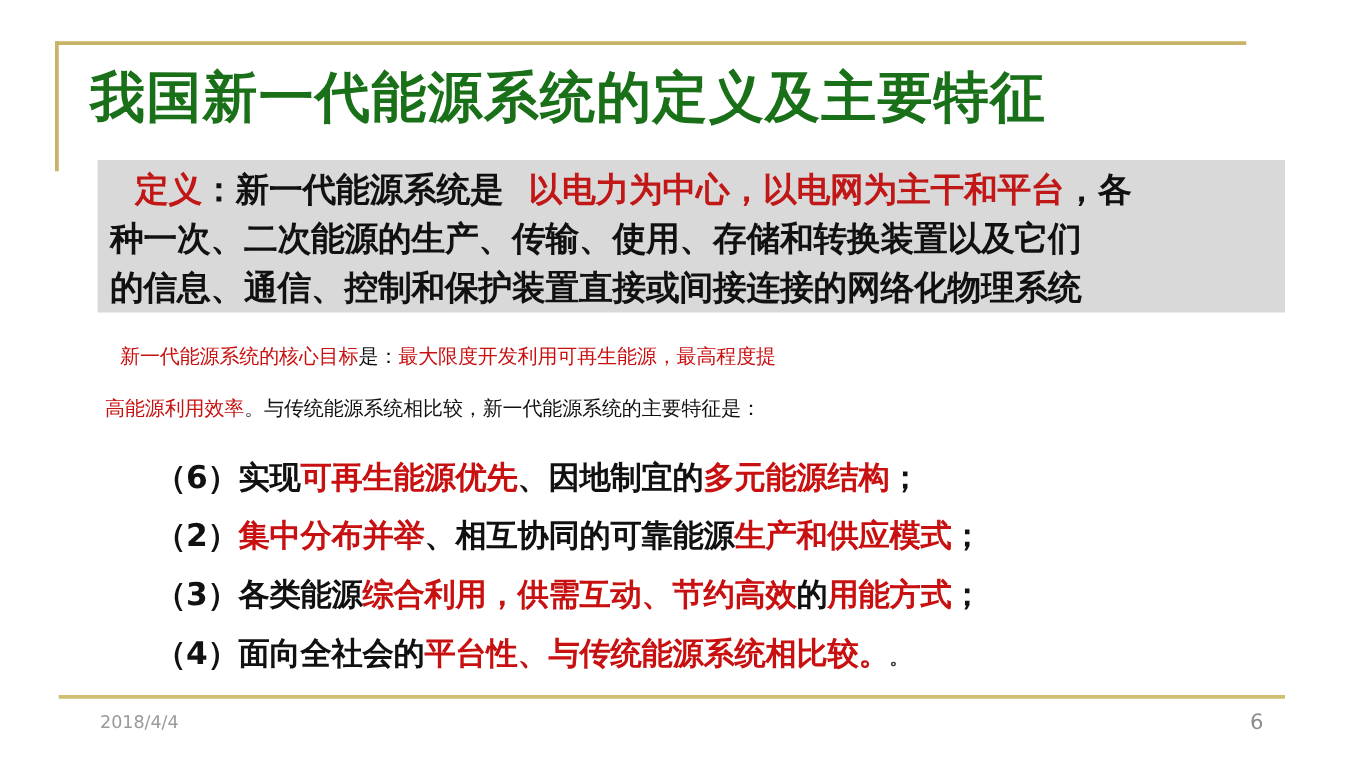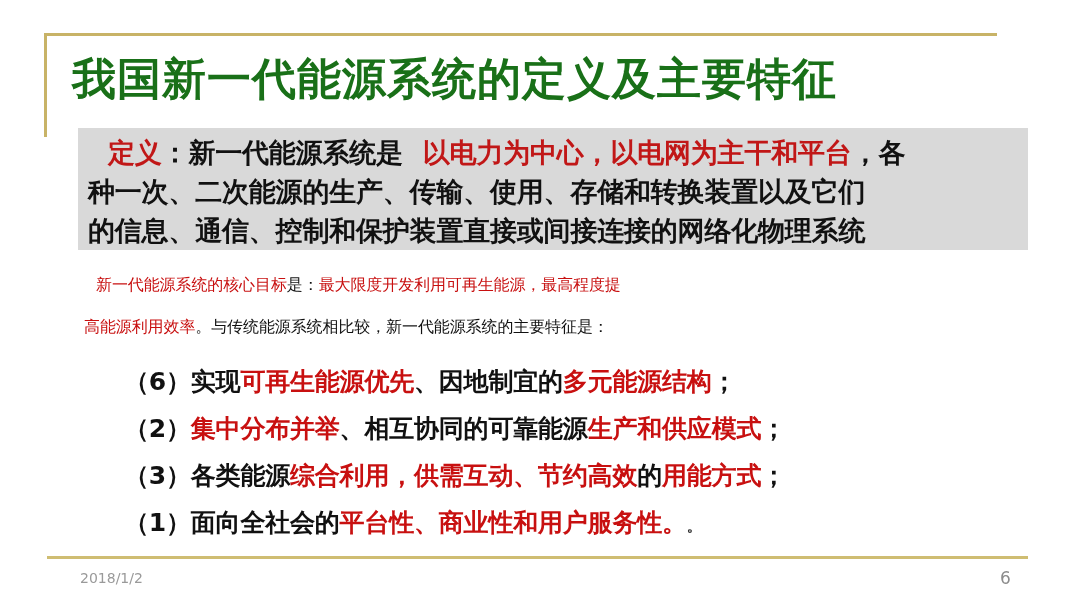--- a/index.html
+++ b/index.html
@@ -177,21 +177,21 @@
 
     <div class="item">
       <span class="blk">（2）</span><span class="red2">集中分布并举</span><span class="blk">、相互协同的可靠能源</span><span class="red2">生产和供应模式</span><span class="blk">；</span>
     </div>
 
     <div class="item">
       <span class="blk">（3）各类能源</span><span class="red2">综合利用，供需互动、节约高效</span><span class="blk">的</span><span class="red2">用能方式</span><span class="blk">；</span>
     </div>
 
     <div class="item">
-      <span class="blk">（1）面向全社会的</span><span class="red2">平台性、商业性和用户服务性。</span><span class="blk"></span><span class="red2"></span><span class="tiny">。</span>
+      <span class="blk">（4）面向全社会的</span><span class="red2">平台性、与传统能源系统相比较。</span><span class="blk"></span><span class="red2"></span><span class="tiny">。</span>
     </div>
 
   </div>
 
-  <div class="footer-date">2018/1/2</div>
+  <div class="footer-date">2018/4/4</div>
   <div class="footer-page">6</div>
 
 </div>
 
 </body></html>

